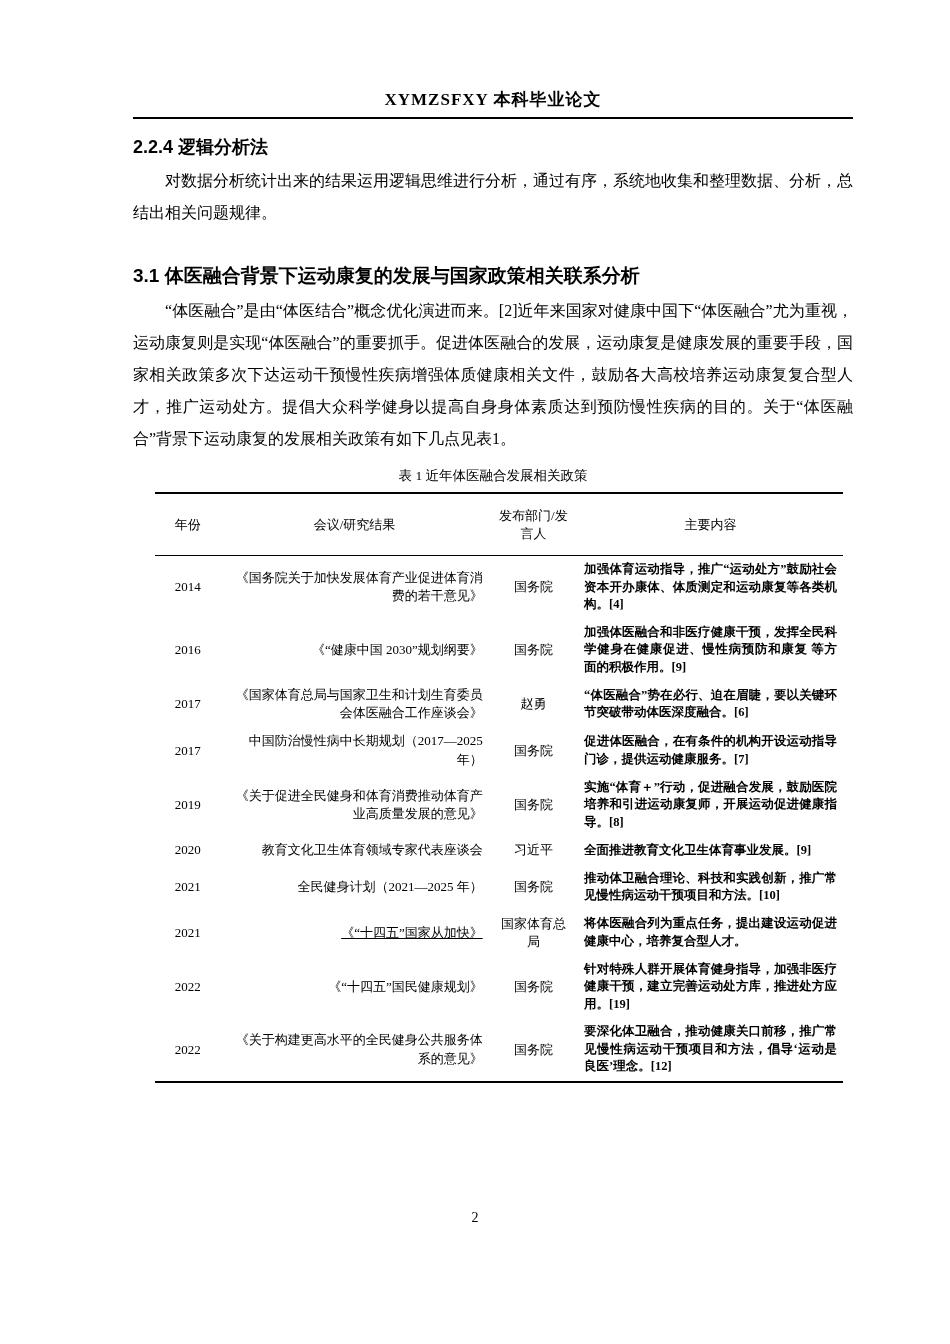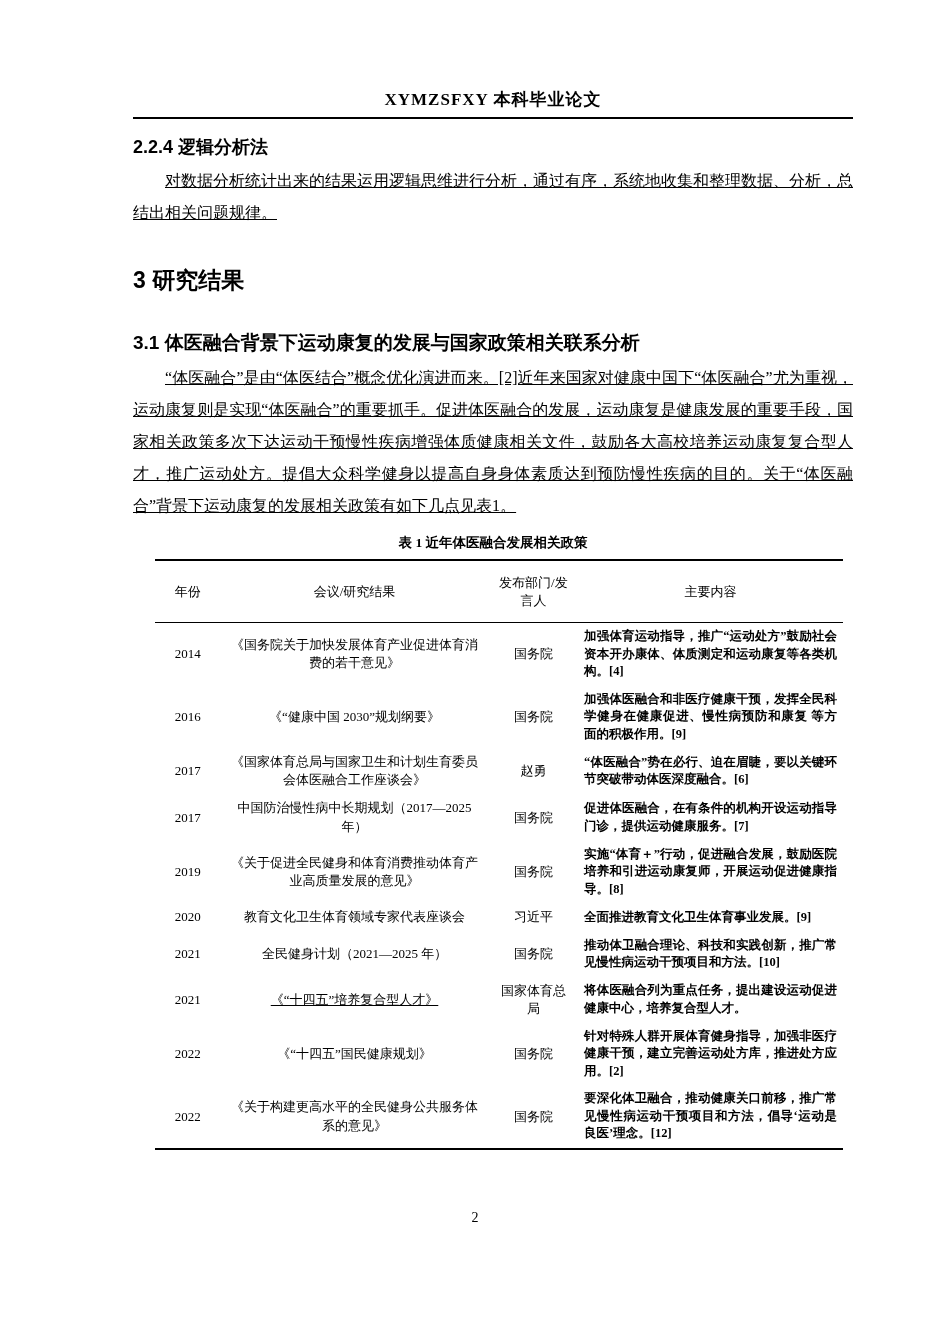--- a/index.html
+++ b/index.html
@@ -25,39 +25,38 @@
   .h-small {
     font-family: "Liberation Sans", "DejaVu Sans", sans-serif;
     font-size: 18px; font-weight: bold;
     margin-top: 16px;
   }
   .body {
     font-size: 16px;
     line-height: 2;
     text-align: justify;
     margin-top: 6px;
-    text-decoration: underline;
   }
   .indent { text-indent: 2em; }
 
   .h-chapter {
     font-family: "Liberation Sans", "DejaVu Sans", sans-serif;
     font-size: 23px; font-weight: bold;
     margin-top: 36px;
   }
   .h-section {
     font-family: "Liberation Sans", "DejaVu Sans", sans-serif;
     font-size: 19px; font-weight: bold;
     margin-top: 34px;
   }
 
   .table-caption {
     text-align: center;
     font-size: 13.5px;
-    font-weight: bold;
+    font-weight: normal;
     margin-top: 12px;
   }
 
   table.policy-table {
     width: calc(100% - 32px);
     margin: 7px 10px 0 22px;
     border-collapse: collapse;
     border-top: 2.5px solid #000;
     border-bottom: 2.5px solid #000;
     font-size: 13px;
@@ -70,21 +69,21 @@
     padding: 13px 6px;
     line-height: 1.35;
   }
   table.policy-table td {
     vertical-align: middle;
     padding: 5px 6px;
     line-height: 1.4;
   }
   th.col-year,  td.c-year   { width: 9.5%;  text-align: center; }
   th.col-policy,td.c-policy { width: 39%;   }
-  td.c-policy { text-align: center; padding-left: 10px; }
+  td.c-policy { text-align: right; padding-left: 10px; }
   th.col-pub,  td.c-pub     { width: 13%;   text-align: center; }
   th.col-main, td.c-content { width: 38.5%; }
   td.c-content {
     text-align: justify;
     font-size: 12.5px;
     line-height: 1.3;
     vertical-align: middle;
     font-weight: bold;
   }
   td.underline { text-decoration: underline; }
@@ -106,21 +105,20 @@
   <div class="content">
 
     <div class="doc-header">
       <span>XYMZSFXY 本科毕业论文</span>
     </div>
     <div class="header-rule"></div>
 
     <h3 class="h-small">2.2.4 逻辑分析法</h3>
     <p class="body indent">对数据分析统计出来的结果运用逻辑思维进行分析，通过有序，系统地收集和整理数据、分析，总结出相关问题规律。</p>
 
-    <h1 class="h-chapter">3  研究结果</h1>
     <h2 class="h-section">3.1  体医融合背景下运动康复的发展与国家政策相关联系分析</h2>
     <p class="body indent">“体医融合”是由“体医结合”概念优化演进而来。[2]近年来国家对健康中国下“体医融合”尤为重视，运动康复则是实现“体医融合”的重要抓手。促进体医融合的发展，运动康复是健康发展的重要手段，国家相关政策多次下达运动干预慢性疾病增强体质健康相关文件，鼓励各大高校培养运动康复复合型人才，推广运动处方。提倡大众科学健身以提高自身身体素质达到预防慢性疾病的目的。关于“体医融合”背景下运动康复的发展相关政策有如下几点见表1。</p>
 
     <div class="table-caption">表 1 近年体医融合发展相关政策</div>
 
     <table class="policy-table">
       <thead>
         <tr>
           <th class="col-year">年份</th>
           <th class="col-policy">会议/研究结果</th>
@@ -166,29 +164,29 @@
           <td class="c-content">全面推进教育文化卫生体育事业发展。[9]</td>
         </tr>
         <tr>
           <td class="c-year">2021</td>
           <td class="c-policy">全民健身计划（2021—2025 年）</td>
           <td class="c-pub">国务院</td>
           <td class="c-content">推动体卫融合理论、科技和实践创新，推广常见慢性病运动干预项目和方法。[10]</td>
         </tr>
         <tr>
           <td class="c-year">2021</td>
-          <td class="c-policy underline">《“十四五”培养复合型人才》</td>
+          <td class="c-policy underline">《“十四五”国家从加快》</td>
           <td class="c-pub">国家体育总局</td>
           <td class="c-content">将体医融合列为重点任务，提出建设运动促进健康中心，培养复合型人才。</td>
         </tr>
         <tr>
           <td class="c-year">2022</td>
           <td class="c-policy">《“十四五”国民健康规划》</td>
           <td class="c-pub">国务院</td>
-          <td class="c-content">针对特殊人群开展体育健身指导，加强非医疗健康干预，建立完善运动处方库，推进处方应用。[2]</td>
+          <td class="c-content">针对特殊人群开展体育健身指导，加强非医疗健康干预，建立完善运动处方库，推进处方应用。[19]</td>
         </tr>
         <tr>
           <td class="c-year">2022</td>
           <td class="c-policy">《关于构建更高水平的全民健身公共服务体系的意见》</td>
           <td class="c-pub">国务院</td>
           <td class="c-content">要深化体卫融合，推动健康关口前移，推广常见慢性病运动干预项目和方法，倡导‘运动是良医’理念。[12]</td>
         </tr>
       </tbody>
     </table>
 

